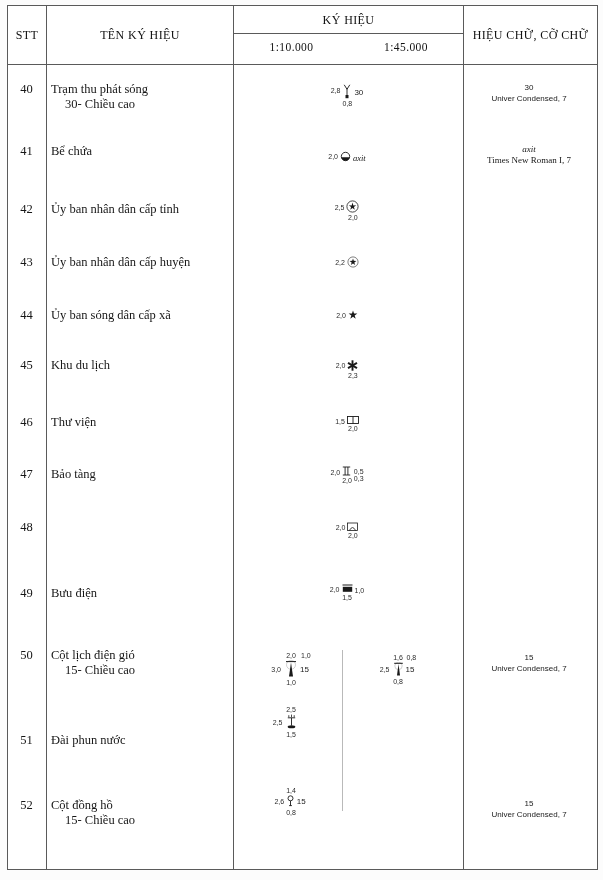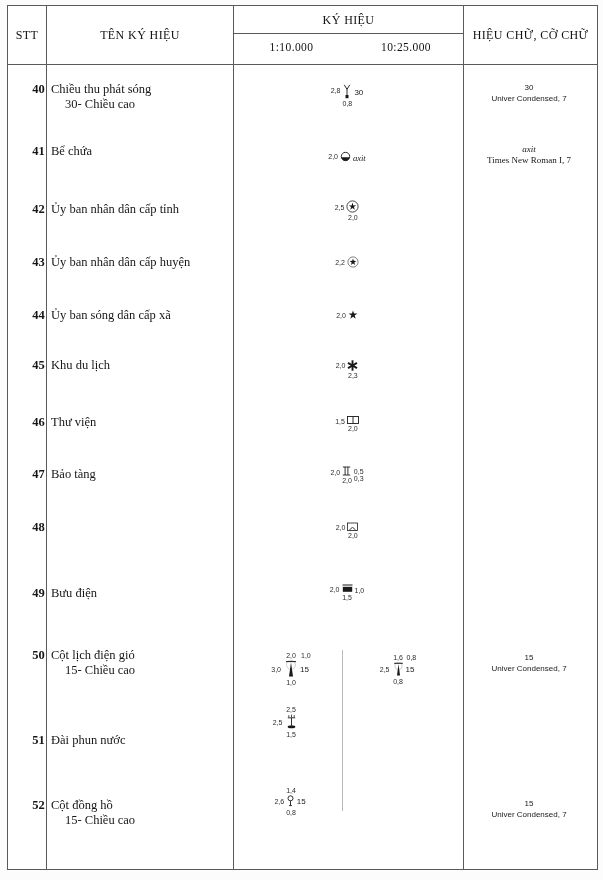--- a/index.html
+++ b/index.html
@@ -14,21 +14,21 @@
   .tframe { position:absolute; left:7px; top:5px; width:589px; height:863px;
             border:1px solid #5a5a5a; background:#fff; }
   .vl { position:absolute; top:0; bottom:0; width:1px; background:#5a5a5a; }
   .hl { position:absolute; height:1px; background:#5a5a5a; }
 
   
   .hcell { position:absolute; text-align:center; font-size:12px; letter-spacing:.4px; color:#111; }
 
   
   .row { position:absolute; left:0; width:603px; height:10px; }
-  .c-stt  { position:absolute; left:20px;  width:37px;  text-align:center; font-size:12.5px;font-weight:bold; }
+  .c-stt  { position:absolute; left:8px;  width:37px;  text-align:center; font-size:12.5px; }
   .c-name { position:absolute; left:51px; width:174px; font-size:12.5px; line-height:15px; }
   .c-name .ind { padding-left:14px; }
   .c-sym  { position:absolute; left:232px; width:230px; display:flex;
             justify-content:center; align-items:flex-start; gap:2px; }
   .c-font { position:absolute; left:462px; width:134px; text-align:center; line-height:11px; }
 
   .dim { font-family:"Liberation Sans", sans-serif; font-size:7px; color:#2b2b2b; white-space:nowrap; }
   .val { font-family:"Liberation Sans", sans-serif; font-size:8px; color:#1a1a1a; white-space:nowrap; }
   .vital { font-size:8.5px; font-style:italic; font-family:"Liberation Serif", serif; }
   .mt2{margin-top:2px} .mt3{margin-top:3px} .mt4{margin-top:4px}
@@ -60,30 +60,30 @@
     <div class="vl" style="left:38px"></div>
     <div class="vl" style="left:225px"></div>
     <div class="vl" style="left:455px"></div>
     <div class="hl" style="left:0; right:0; top:58px"></div>
     <div class="hl" style="left:226px; width:229px; top:27px"></div>
 
     <div class="hcell" style="left:0; width:38px; top:22px">STT</div>
     <div class="hcell" style="left:39px; width:186px; top:22px">TÊN KÝ HIỆU</div>
     <div class="hcell" style="left:226px; width:229px; top:7px">KÝ HIỆU</div>
     <div class="hcell" style="left:226px; width:115px; top:35px; font-size:11.5px">1:10.000</div>
-    <div class="hcell" style="left:341px; width:114px; top:35px; font-size:11.5px">10:25.000</div>
+    <div class="hcell" style="left:341px; width:114px; top:35px; font-size:11.5px">1:45.000</div>
     <div class="hcell" style="left:456px; width:133px; top:22px">HIỆU CHỮ, CỠ CHỮ</div>
   </div>
 
   <div class="subdiv"></div>
 
   <div class="row" style="top:82px">
     <div class="c-stt">40</div>
     <div class="c-name">
-      <div>Chiều thu phát sóng</div>
+      <div>Trạm thu phát sóng</div>
       <div class="ind">30- Chiều cao</div>
     </div>
     <div class="c-sym" style="top:2px">
       <span class="dim mt3">2,8</span>
       <span class="icn">
         <svg width="10" height="15" viewBox="0 0 10 15">
           <line x1="5" y1="4" x2="5" y2="11.5" stroke="#1a1a1a" stroke-width="0.9"></line>
           <line x1="2.2" y1="0.8" x2="5" y2="5.2" stroke="#1a1a1a" stroke-width="0.9"></line>
           <line x1="7.8" y1="0.8" x2="5" y2="5.2" stroke="#1a1a1a" stroke-width="0.9"></line>
           <rect x="3.5" y="11" width="3" height="3.2" fill="#1a1a1a"></rect>

